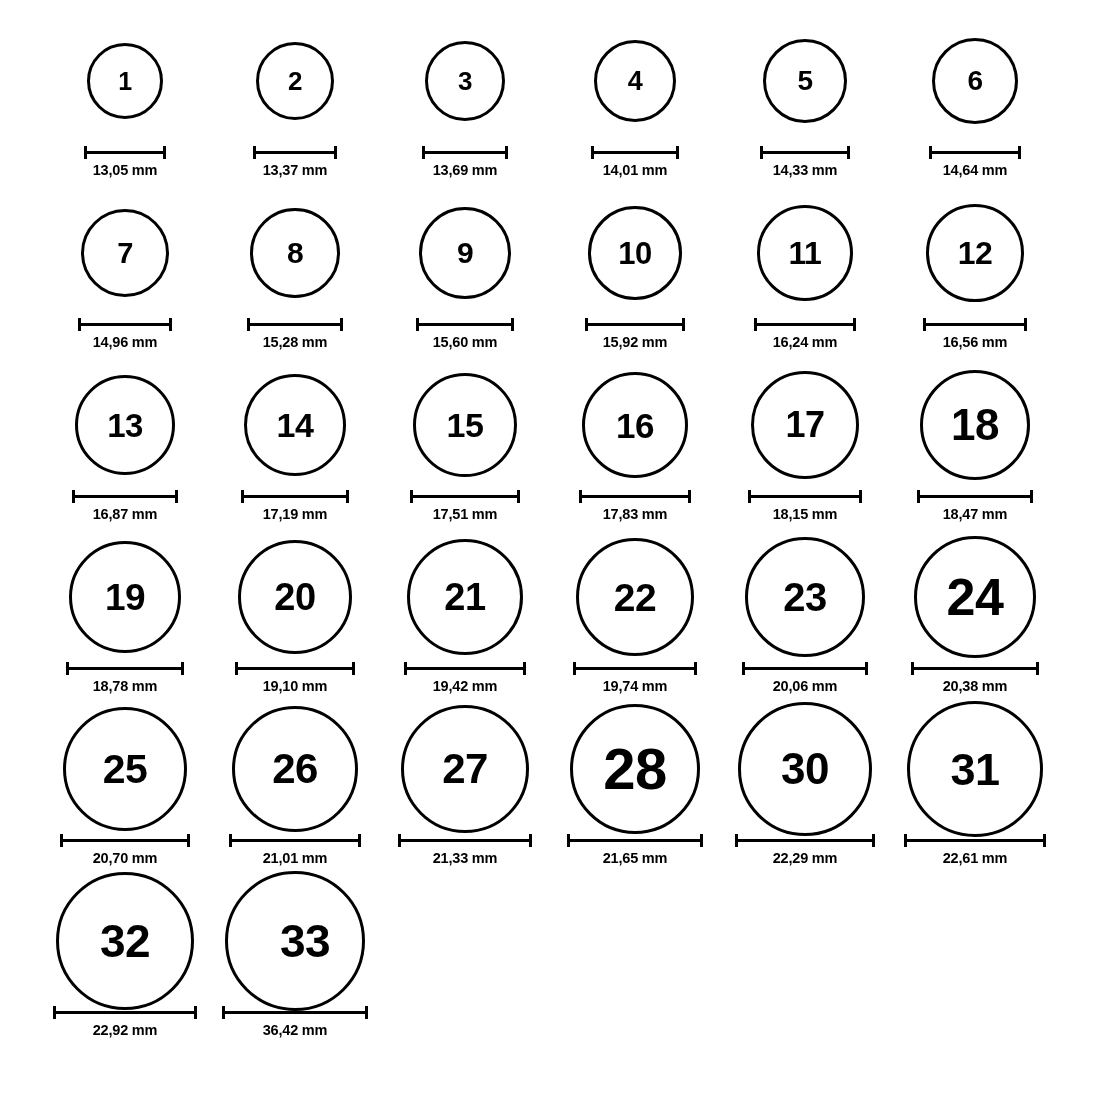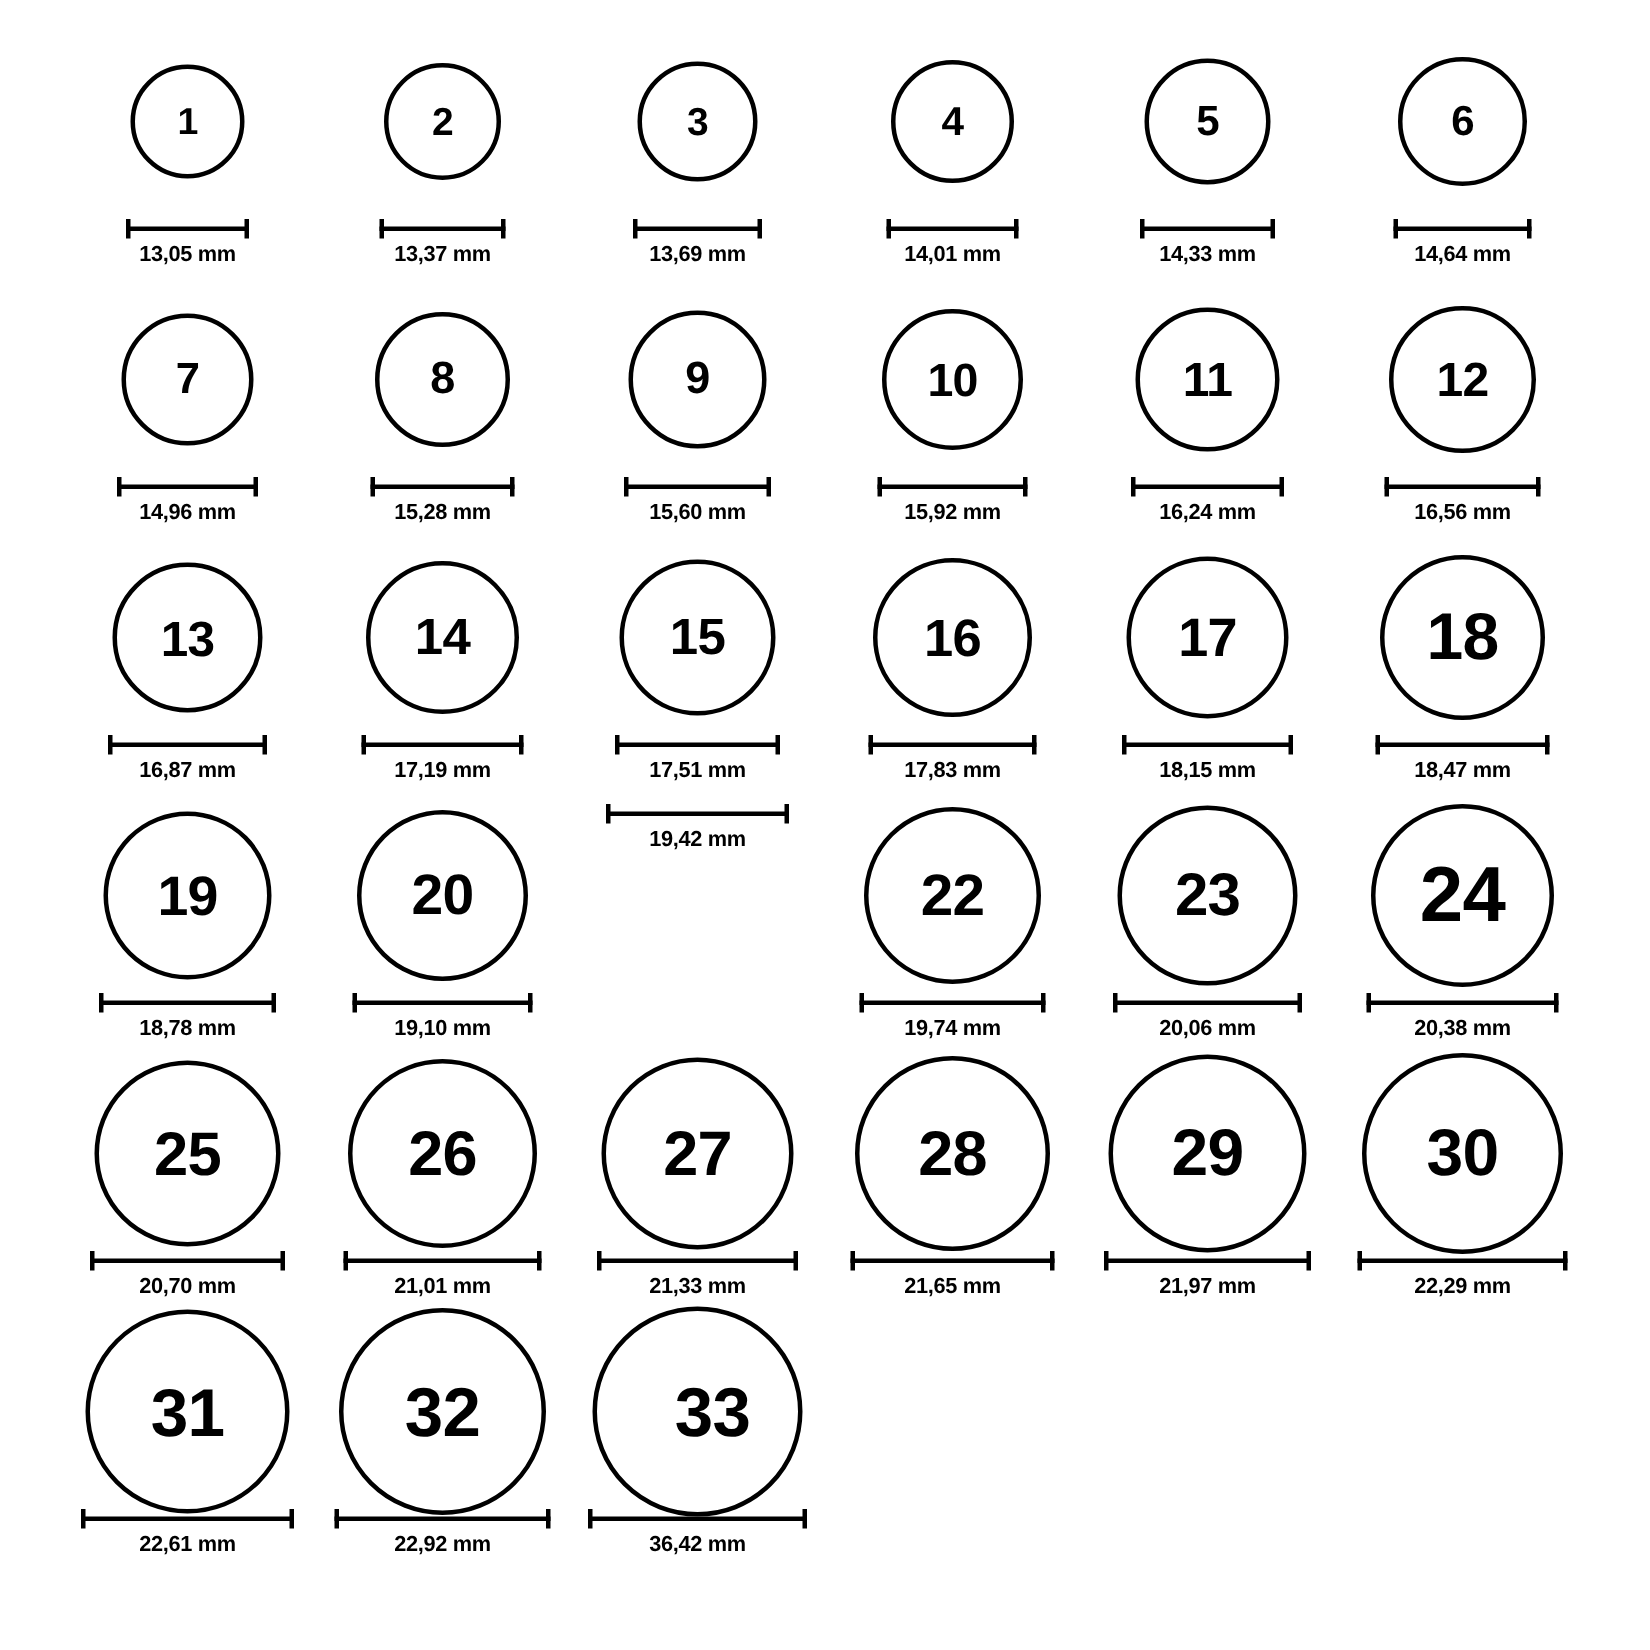--- a/index.html
+++ b/index.html
@@ -346,20 +346,25 @@
           </div>
         </div>
         <div class="measure" style="width: 120px;">
           <div class="bar" style="background: rgb(0, 0, 0);"></div>
           <div class="tick left" style="background: rgb(0, 0, 0);"></div>
           <div class="tick right" style="background: rgb(0, 0, 0);"></div>
         </div>
         <div class="mm">19,10 mm</div>
       </div>
       <div class="cell">
+        <div class="ring-wrap">
+          <div class="ring" style="width: 116px; height: 116px; border-color: rgb(0, 0, 0);">
+            <span class="ring-label" style="font-size: 38px;">21</span>
+          </div>
+        </div>
         <div class="measure" style="width: 122px;">
           <div class="bar" style="background: rgb(0, 0, 0);"></div>
           <div class="tick left" style="background: rgb(0, 0, 0);"></div>
           <div class="tick right" style="background: rgb(0, 0, 0);"></div>
         </div>
         <div class="mm">19,42 mm</div>
       </div>
       <div class="cell">
         <div class="ring-wrap">
           <div class="ring" style="width: 118px; height: 118px; border-color: rgb(0, 0, 0);">
@@ -434,42 +439,29 @@
         <div class="measure" style="width: 134px;">
           <div class="bar" style="background: rgb(0, 0, 0);"></div>
           <div class="tick left" style="background: rgb(0, 0, 0);"></div>
           <div class="tick right" style="background: rgb(0, 0, 0);"></div>
         </div>
         <div class="mm">21,33 mm</div>
       </div>
       <div class="cell">
         <div class="ring-wrap">
           <div class="ring" style="width: 130px; height: 130px; border-color: rgb(0, 0, 0);">
-            <span class="ring-label" style="font-size: 42px;">28</span>
+            <span class="ring-label" style="font-size: 58px;">28</span>
           </div>
         </div>
         <div class="measure" style="width: 136px;">
           <div class="bar" style="background: rgb(0, 0, 0);"></div>
           <div class="tick left" style="background: rgb(0, 0, 0);"></div>
           <div class="tick right" style="background: rgb(0, 0, 0);"></div>
         </div>
         <div class="mm">21,65 mm</div>
-      </div>
-      <div class="cell">
-        <div class="ring-wrap">
-          <div class="ring" style="width: 132px; height: 132px; border-color: rgb(0, 0, 0);">
-            <span class="ring-label" style="font-size: 44px;">29</span>
-          </div>
-        </div>
-        <div class="measure" style="width: 138px;">
-          <div class="bar" style="background: rgb(0, 0, 0);"></div>
-          <div class="tick left" style="background: rgb(0, 0, 0);"></div>
-          <div class="tick right" style="background: rgb(0, 0, 0);"></div>
-        </div>
-        <div class="mm">21,97 mm</div>
       </div>
       <div class="cell">
         <div class="ring-wrap">
           <div class="ring" style="width: 134px; height: 134px; border-color: rgb(0, 0, 0);">
             <span class="ring-label" style="font-size: 44px;">30</span>
           </div>
         </div>
         <div class="measure" style="width: 140px;">
           <div class="bar" style="background: rgb(0, 0, 0);"></div>
           <div class="tick left" style="background: rgb(0, 0, 0);"></div>

